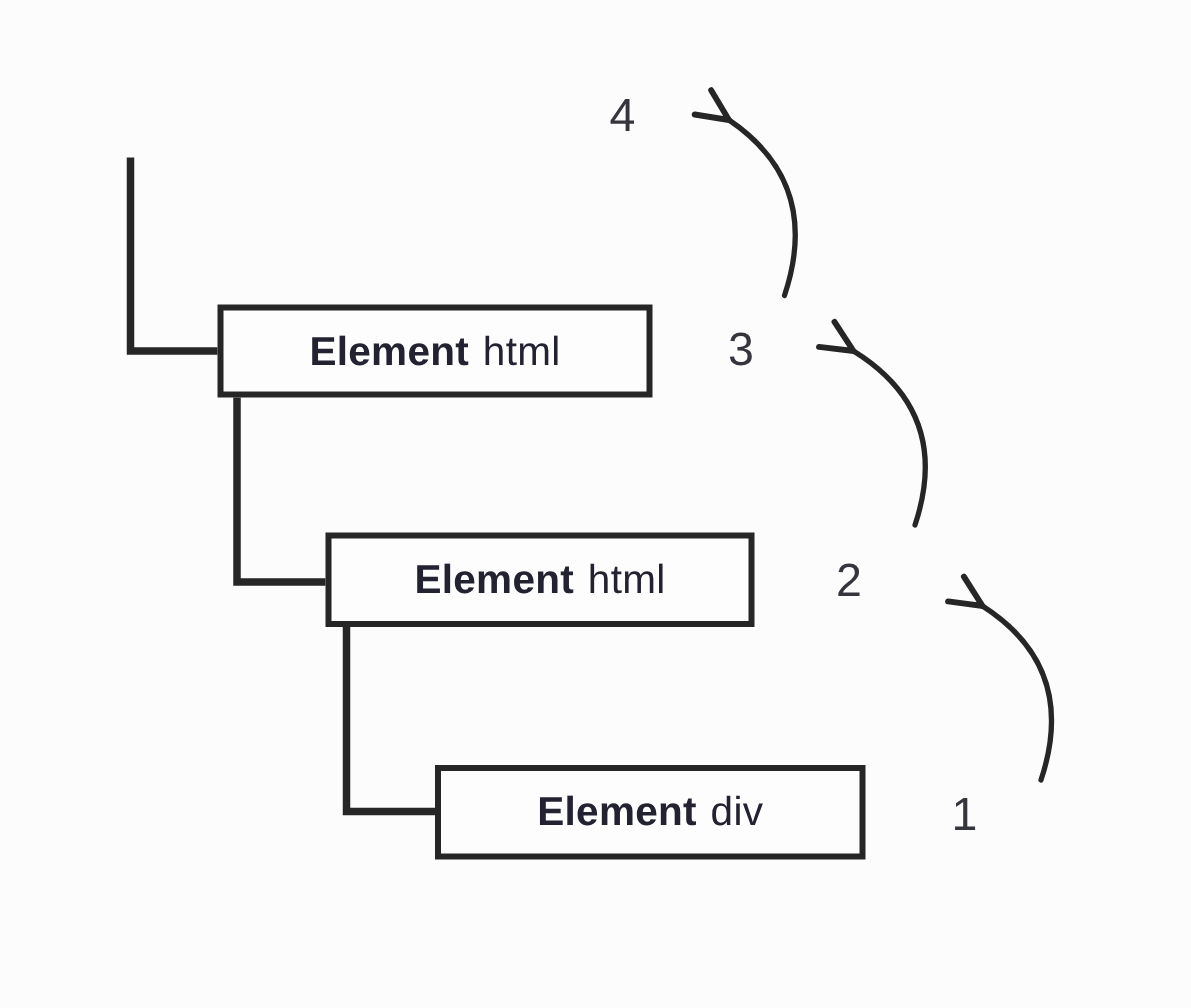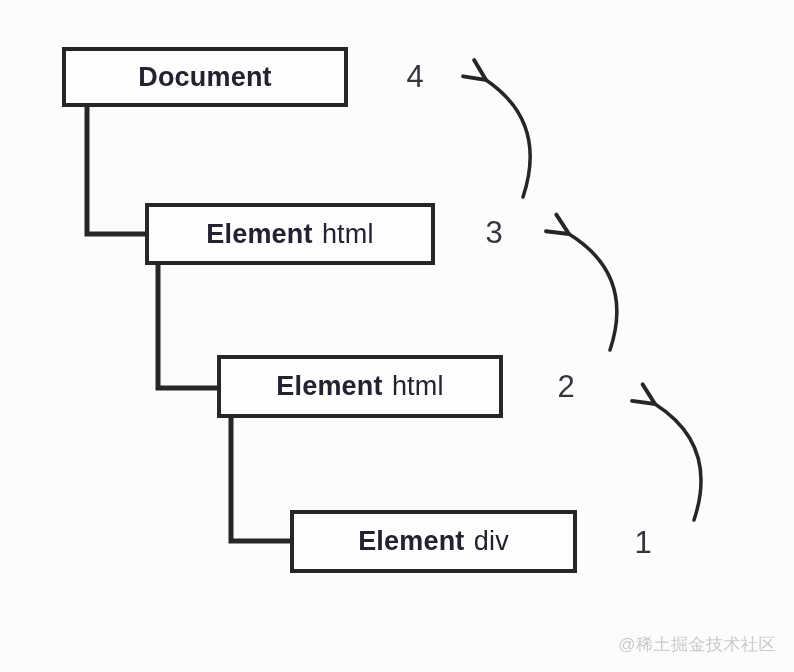--- a/index.html
+++ b/index.html
@@ -84,24 +84,20 @@
 
     <polyline points="87,105 87,234 149,234" fill="none" stroke="#262626" stroke-width="5"></polyline>
     <polyline points="158,263 158,388 221,388" fill="none" stroke="#262626" stroke-width="5"></polyline>
     <polyline points="231,416 231,541 294,541" fill="none" stroke="#262626" stroke-width="5"></polyline>
 
     <path d="M 523 197 Q 548 122 486 80" fill="none" stroke="#262626" stroke-width="3.5" stroke-linecap="round" marker-end="url(#arrowhead)"></path>
     <path d="M 610 350 Q 635 275 569 234" fill="none" stroke="#262626" stroke-width="3.5" stroke-linecap="round" marker-end="url(#arrowhead)"></path>
     <path d="M 694 520 Q 719 445 655 404" fill="none" stroke="#262626" stroke-width="3.5" stroke-linecap="round" marker-end="url(#arrowhead)"></path>
   </svg>
 
-  <div class="node-box" id="box-document">
-    <span class="bold">Document</span>
-
-  </div>
 
   <div class="node-box" id="box-html">
     <span class="bold">Element</span>
     <span class="tag">html</span>
   </div>
 
   <div class="node-box" id="box-body">
     <span class="bold">Element</span>
     <span class="tag">html</span>
   </div>
@@ -109,15 +105,14 @@
   <div class="node-box" id="box-div">
     <span class="bold">Element</span>
     <span class="tag">div</span>
   </div>
 
   <div class="order-num" id="num-4">4</div>
   <div class="order-num" id="num-3">3</div>
   <div class="order-num" id="num-2">2</div>
   <div class="order-num" id="num-1">1</div>
 
-  <div class="watermark">@稀土掘金技术社区</div>
 
 </div>
 
 </body></html>

